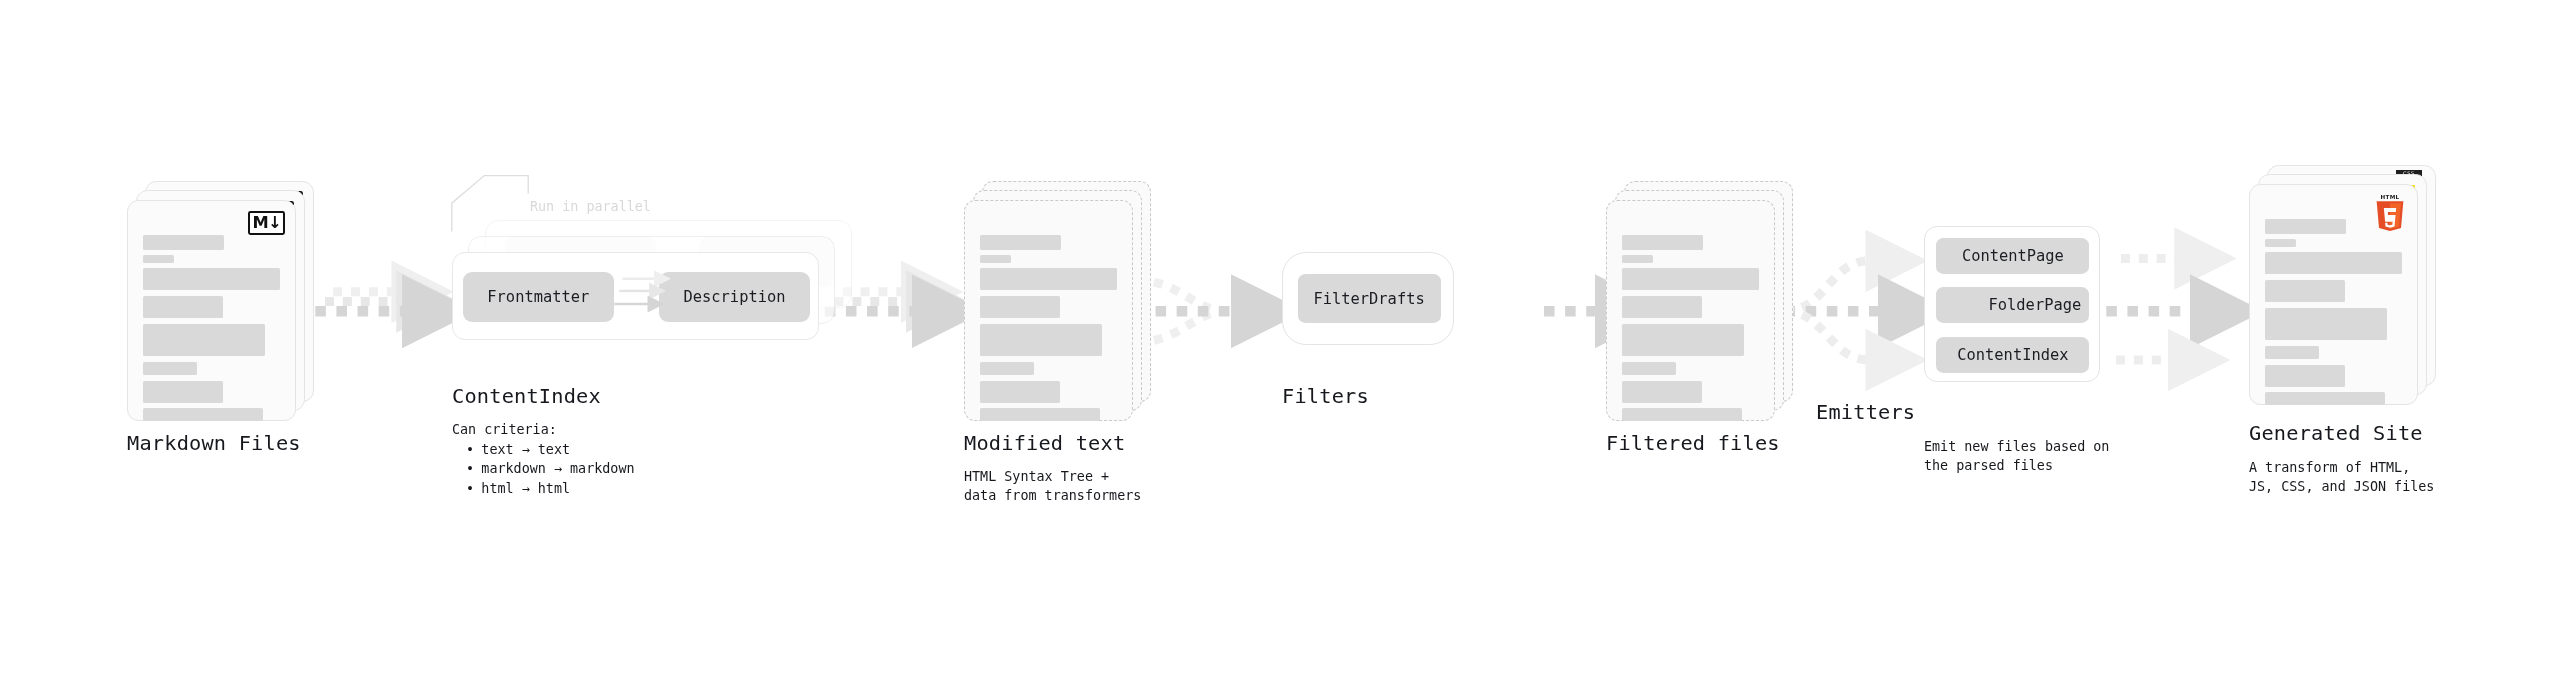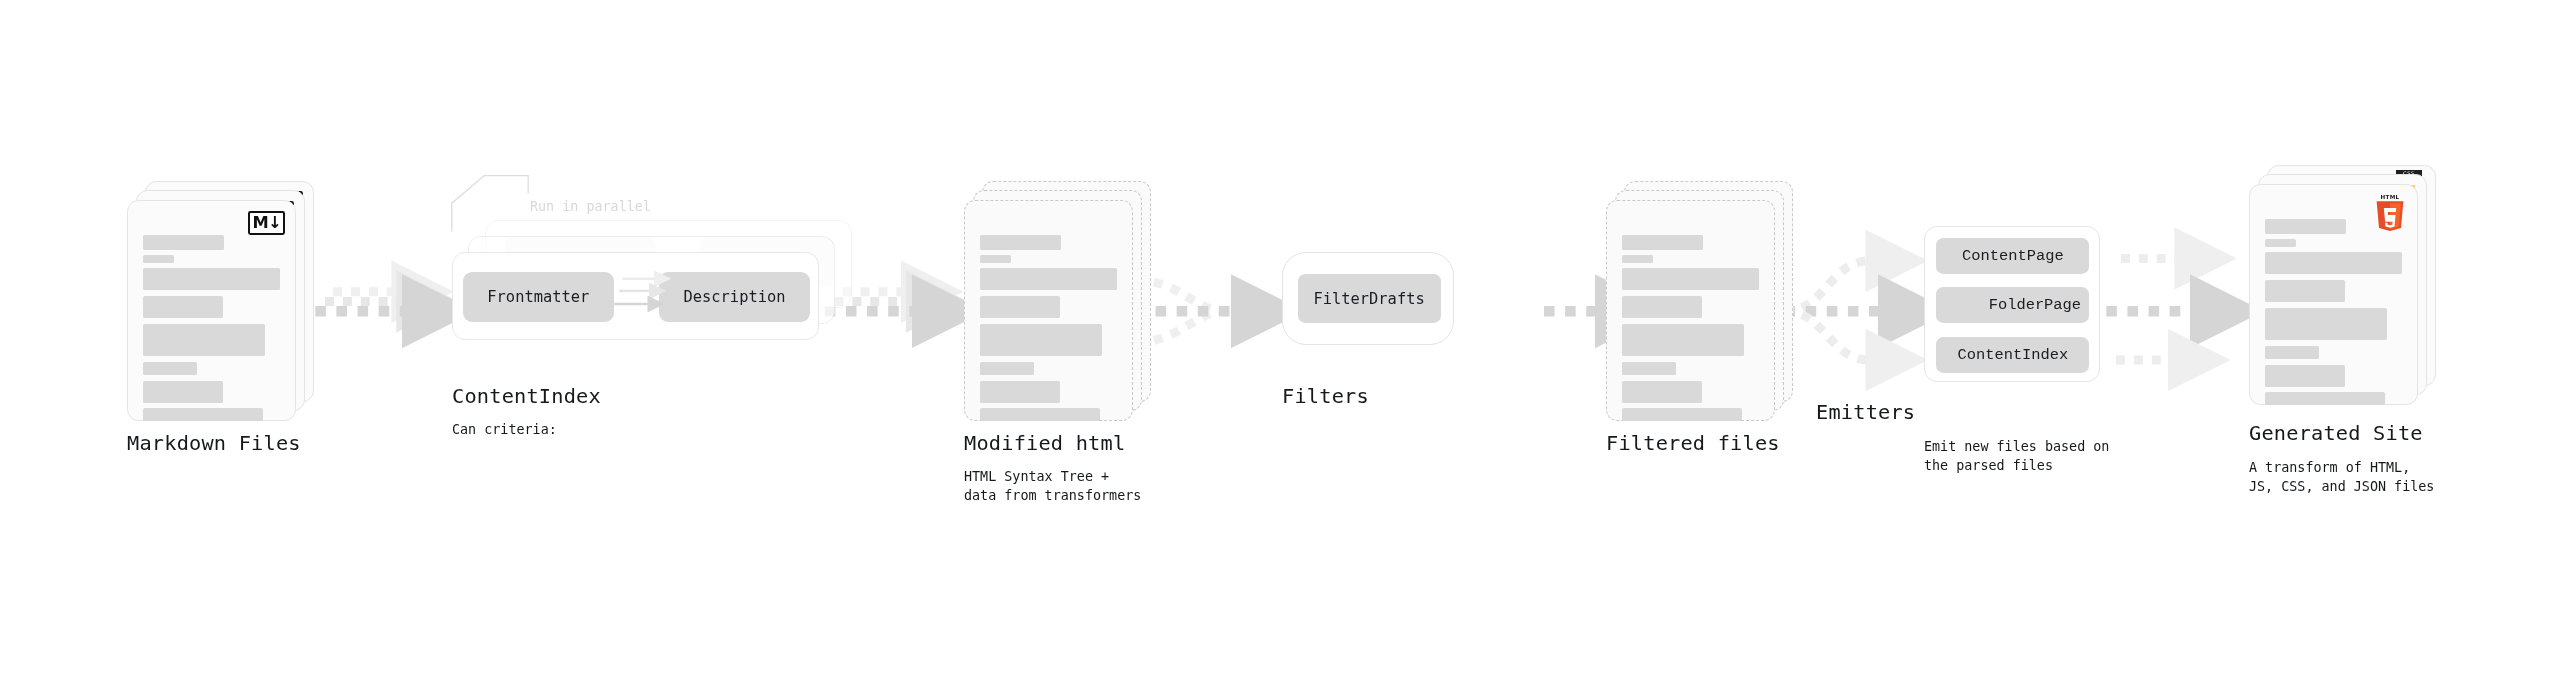--- a/index.html
+++ b/index.html
@@ -200,40 +200,45 @@
   <svg class="arrow-layer" style="left:0;top:0;" width="2576" height="681" viewBox="0 0 3170 838">
     <g fill="none">
       <path d="M766,343 L806,343" stroke="#ececec" stroke-width="3" marker-end="url(#ahf)"></path>
       <path d="M762,358 L800,358" stroke="#e4e4e4" stroke-width="3" marker-end="url(#ahf2)"></path>
       <path d="M756,374 L798,374" stroke="#d5d5d5" stroke-width="3" marker-end="url(#ahd)"></path>
     </g>
   </svg>
   <div class="parallel-note" style="left:530px;top:199px;">Run in parallel</div>
   <div class="title" style="left:452px;top:384px;">ContentIndex</div>
   <div class="sub-head" style="left:452px;top:420px;">Can criteria:</div>
+  <ul class="bullets" style="left:466px;top:440px;">
+    <li>text → text</li>
+    <li>markdown → markdown</li>
+    <li>html → html</li>
+  </ul>
 
   <div class="node" style="left:964px;top:200px;">
     <div class="doc-stack">
       <div class="doc-sheet s3 dashed"></div>
       <div class="doc-sheet s2 dashed"></div>
       <div class="doc-sheet s1 dashed">
         <div class="doc-body">
           <div class="bar" style="width:81px;height:14.6px;"></div>
           <div class="bar" style="width:31px;height:7.3px;"></div>
           <div class="bar" style="width:137px;height:22px;"></div>
           <div class="bar" style="width:80px;height:22px;"></div>
           <div class="bar" style="width:122px;height:32.5px;"></div>
           <div class="bar" style="width:54px;height:13px;"></div>
           <div class="bar" style="width:80px;height:22px;"></div>
           <div class="bar" style="width:120px;height:13px;"></div>
         </div>
       </div>
     </div>
   </div>
-  <div class="title" style="left:964px;top:431px;">Modified html</div>
+  <div class="title" style="left:964px;top:431px;">Modified text</div>
   <div class="subtitle" style="left:964px;top:467px;">HTML Syntax Tree +
 data from transformers</div>
 
   <div class="groupbox" style="position:absolute;left:1282px;top:252px;width:172px;height:93px;border-radius:24px;">
     <div class="chip" style="position:absolute;left:14.6px;top:21px;width:143px;height:49px;">FilterDrafts</div>
   </div>
   <div class="title" style="left:1282px;top:384px;">Filters</div>
 
   <div class="node" style="left:1606px;top:200px;">
     <div class="doc-stack">
@@ -248,21 +253,21 @@
           <div class="bar" style="width:122px;height:32.5px;"></div>
           <div class="bar" style="width:54px;height:13px;"></div>
           <div class="bar" style="width:80px;height:22px;"></div>
           <div class="bar" style="width:120px;height:13px;"></div>
         </div>
       </div>
     </div>
   </div>
   <div class="title" style="left:1606px;top:431px;">Filtered files</div>
 
-  <div class="groupbox" style="position:absolute;left:1924px;top:226px;width:176px;height:156px;font-family:Liberation Mono, monospace;">
+  <div class="groupbox" style="position:absolute;left:1924px;top:226px;width:176px;height:156px;">
     <div class="chip" style="position:absolute;left:11.4px;top:10.6px;width:153px;height:36px;">ContentPage</div>
     <div class="chip" style="position:absolute;left:11.4px;top:60px;width:153px;height:36px;padding-left:44px;">FolderPage</div>
     <div class="chip" style="position:absolute;left:11.4px;top:110px;width:153px;height:36px;">ContentIndex</div>
   </div>
   <div class="title" style="left:1816px;top:400px;">Emitters</div>
   <div class="subtitle" style="left:1924px;top:437px;">Emit new files based on
 the parsed files</div>
 
   <div class="node" style="left:2249px;top:184px;">
     <div class="doc-stack">

